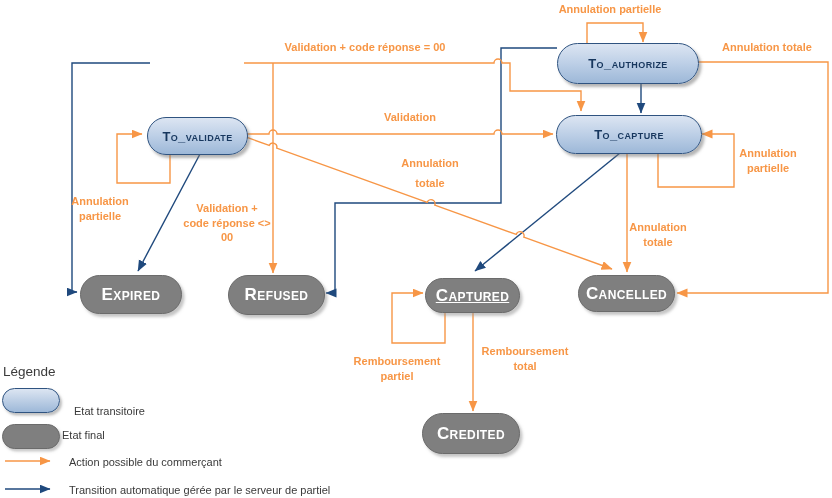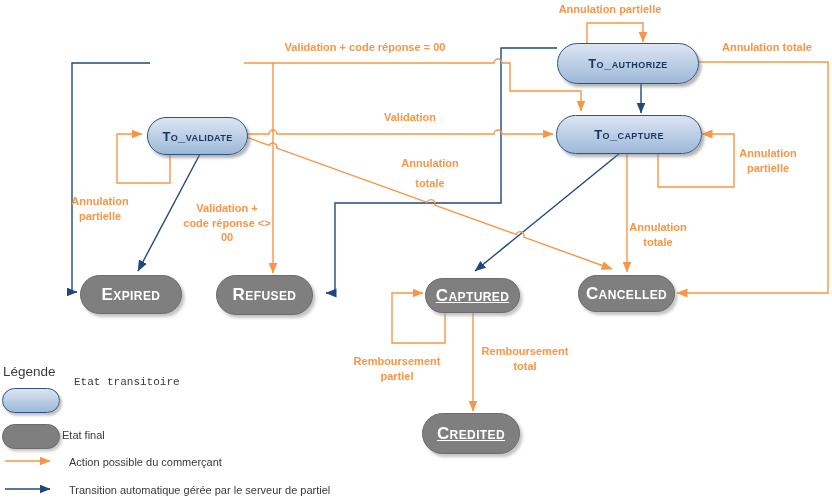--- a/index.html
+++ b/index.html
@@ -69,24 +69,24 @@
     <g>
       <path class="eo" d="M5 461 H50" marker-end="url(#arrow-o)"></path>
       <path class="en" d="M5 489 H50" marker-end="url(#arrow-n)"></path>
     </g>
   </svg>
 
   <div class="node blue" style="left:147px;top:117px;width:99px;height:36px;">To_validate</div>
   <div class="node blue" style="left:557px;top:43px;width:140px;height:39px;">To_authorize</div>
   <div class="node blue" style="left:556px;top:115px;width:144px;height:37px;">To_capture</div>
   <div class="node gray" style="left:80px;top:275px;width:100px;height:37px;">Expired</div>
-  <div class="node gray" style="left:216px;top:275px;width:95px;height:38px;text-align:right;">Refused</div>
+  <div class="node gray" style="left:228px;top:275px;width:95px;height:38px;text-align:right;">Refused</div>
   <div class="node gray" style="left:425px;top:278px;width:93px;height:33px;text-decoration:underline;">Captured</div>
   <div class="node gray" style="left:578px;top:275px;width:95px;height:35px;">Cancelled</div>
-  <div class="node gray" style="left:422px;top:413px;width:96px;height:39px;text-decoration:underline;">Credited</div>
+  <div class="node gray" style="left:422px;top:413px;width:96px;height:39px;">Credited</div>
 
   <div class="edge-label" style="left:550px;top:2px;width:120px;">Annulation partielle</div>
   <div class="edge-label" style="left:276px;top:40px;width:178px;">Validation + code réponse = 00</div>
   <div class="edge-label" style="left:714px;top:40px;width:106px;">Annulation totale</div>
   <div class="edge-label" style="left:379px;top:110px;width:62px;">Validation</div>
   <div class="edge-label" style="left:58px;top:194px;width:84px;">Annulation
 partielle</div>
   <div class="edge-label" style="left:170px;top:201px;width:114px;">Validation +
 code réponse &lt;&gt;
 00</div>
@@ -96,19 +96,19 @@
 totale</div>
   <div class="edge-label" style="left:726px;top:146px;width:84px;">Annulation
 partielle</div>
   <div class="edge-label" style="left:340px;top:354px;width:114px;">Remboursement
 partiel</div>
   <div class="edge-label" style="left:468px;top:344px;width:114px;">Remboursement
 total</div>
 
   <div class="legend-title">Légende</div>
   <div class="legend-pill blue" style="left:2px;top:388px;"></div>
-  <div class="legend-label" style="left:74px;top:376px;font-family:Liberation Mono, monospace;">Etat transitoire</div>
+  <div class="legend-label" style="left:74px;top:405px;">Etat transitoire</div>
   <div class="legend-pill gray" style="left:2px;top:424px;"></div>
   <div class="legend-label" style="left:62px;top:429px;">Etat final</div>
   <div class="legend-label" style="left:69px;top:456px;">Action possible du commerçant</div>
   <div class="legend-label" style="left:69px;top:484px;">Transition automatique gérée par le serveur de partiel</div>
 
 </div>
 
 </body></html>

